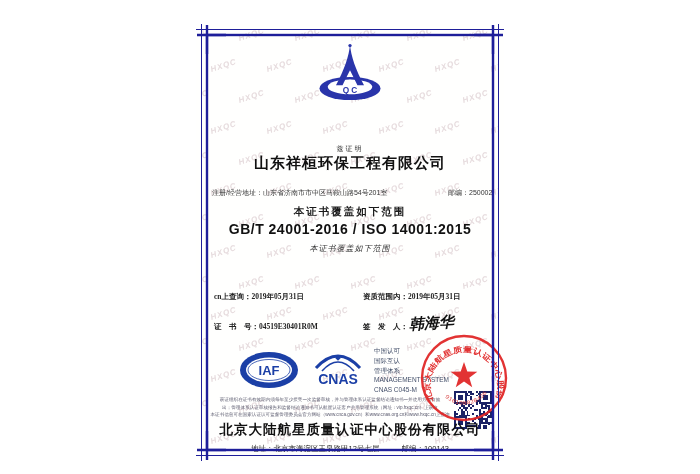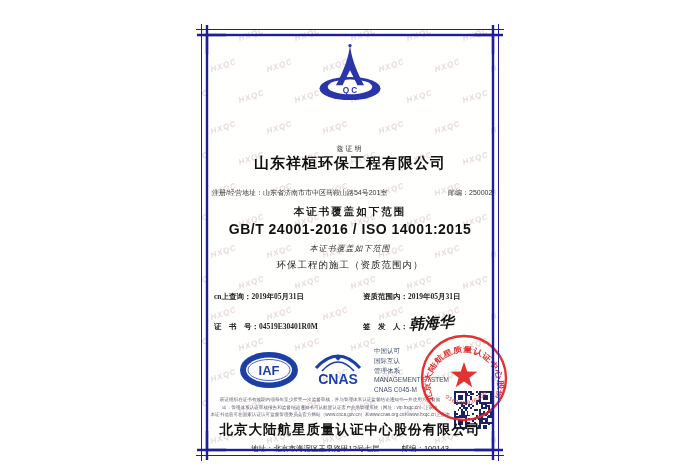--- a/index.html
+++ b/index.html
@@ -173,21 +173,20 @@
     <div class="abs ctr company">山东祥桓环保工程有限公司</div>
 
     <div class="abs addr-row" style="width:100%">
       <span class="addr">注册/经营地址：山东省济南市市中区马鞍山路54号201室</span>
       <span class="post">邮编：250002</span>
     </div>
 
     <div class="abs ctr system">本证书覆盖如下范围</div>
     <div class="abs ctr standard">GB/T 24001-2016 / ISO 14001:2015</div>
     <div class="abs ctr coverage">本证书覆盖如下范围</div>
-    <div class="abs ctr scope">环保工程的施工（资质范围内）</div>
 
 
     <div class="abs daterow d1">cn上查询：2019年05月31日</div>
     <div class="abs daterow d1b">资质范围内：2019年05月31日</div>
     <div class="abs daterow d3">证　书　号：04519E30401R0M</div>
     <div class="abs daterow d3b">签　发　人：</div>
     <div class="abs sig">韩海华</div>
 
     <svg class="abs iaf" width="62" height="40" viewBox="0 0 62 40">
       <ellipse cx="31" cy="20" rx="29" ry="18" fill="#1b3fa6"></ellipse>

